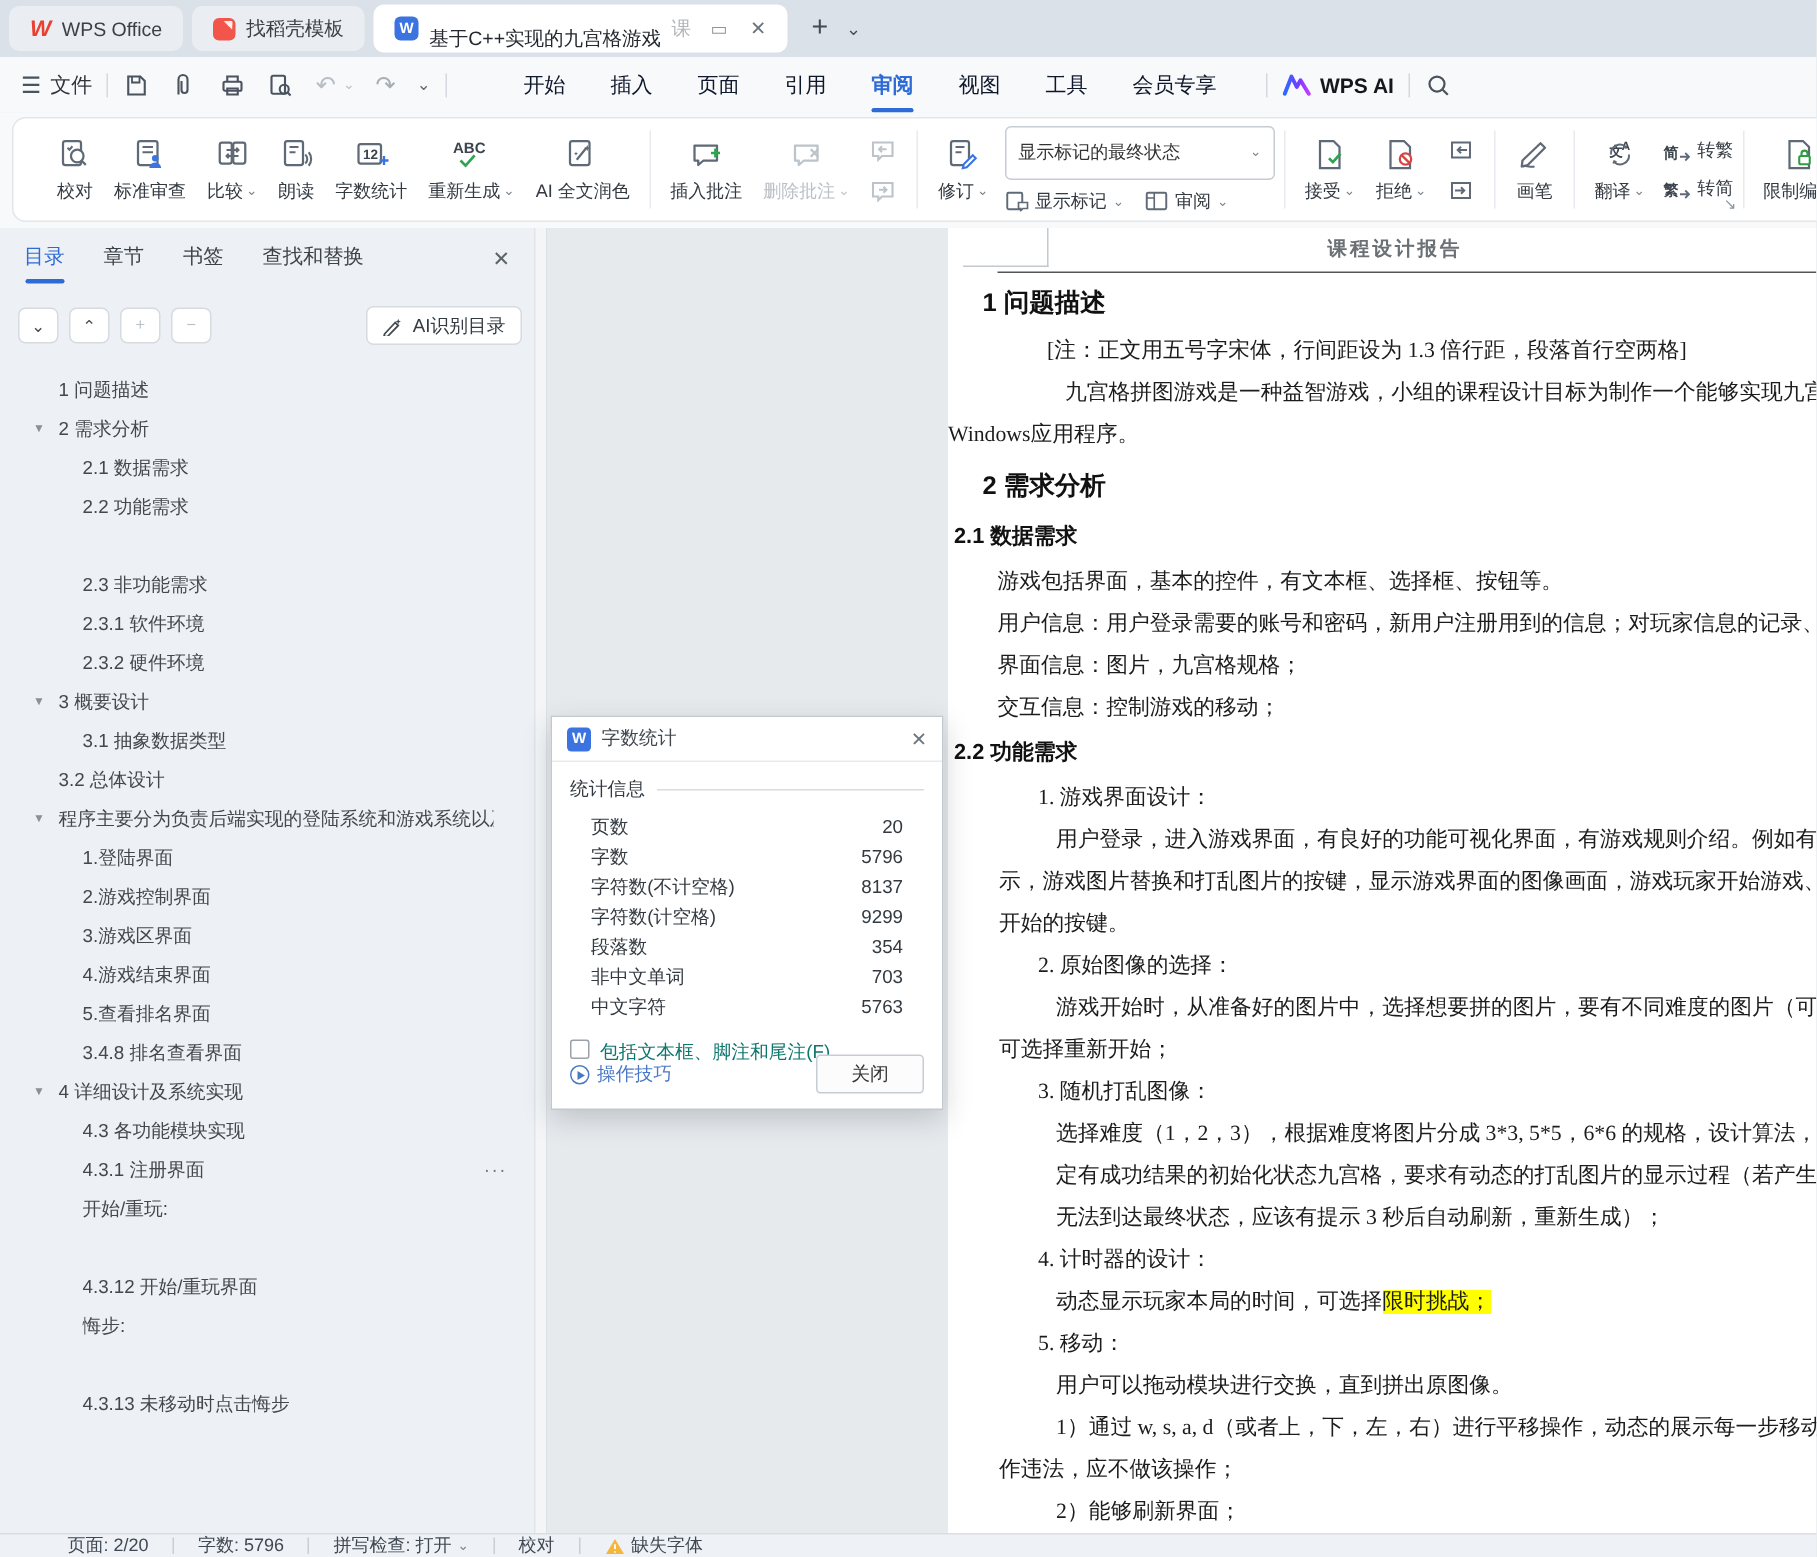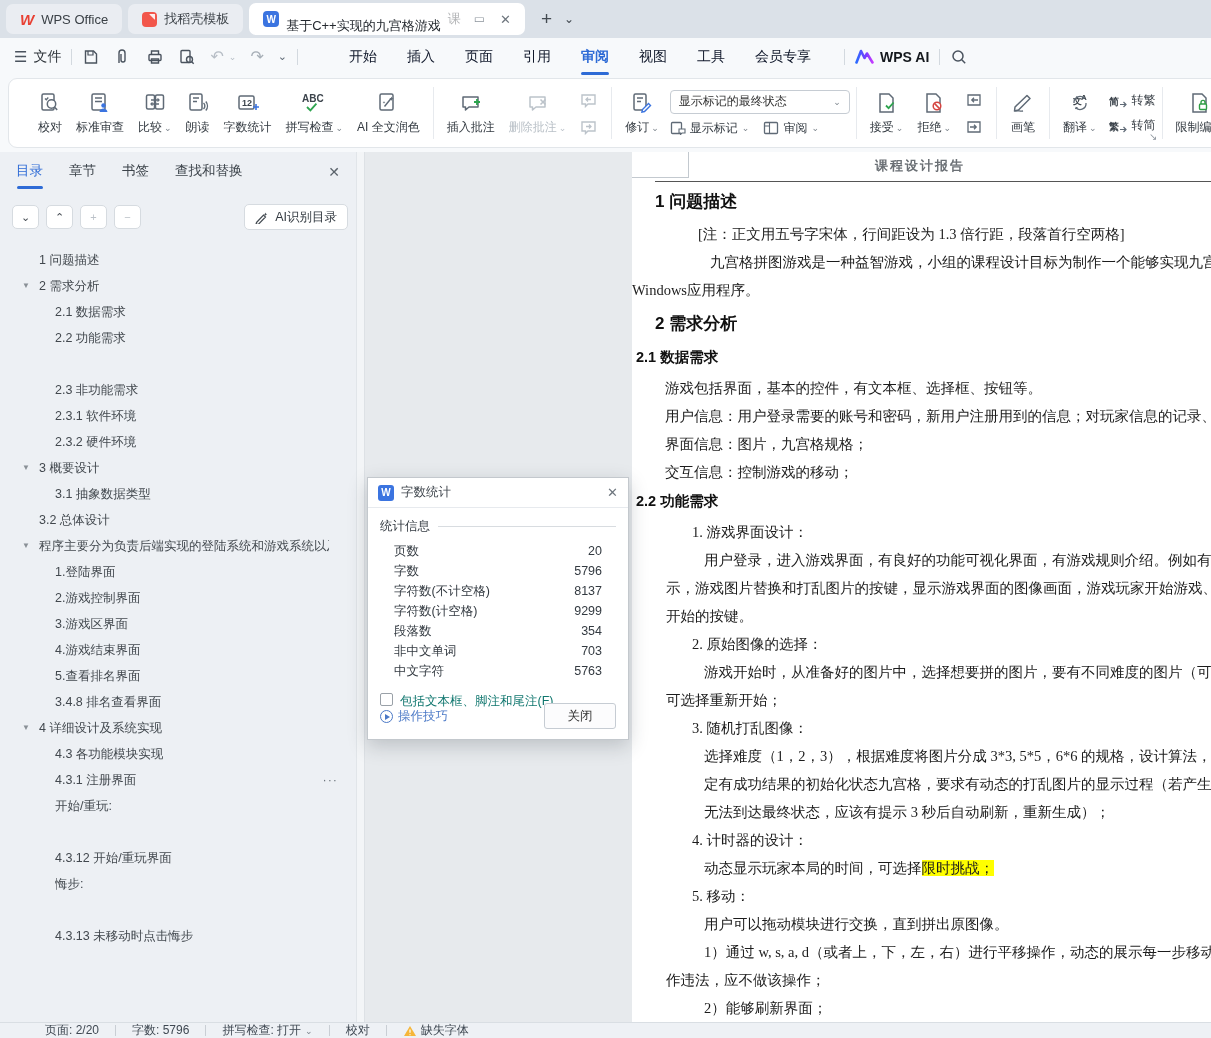--- a/index.html
+++ b/index.html
@@ -53,21 +53,21 @@
   .rsep { width:1px; height:52px; background:#e7eaee; margin:0 6px; flex:none; }
   .rbtn { display:flex; flex-direction:column; align-items:center; justify-content:center;
           padding:0 7px; height:62px; border-radius:6px; flex:none; }
   .rbtn .ric { height:26px; display:flex; align-items:center; justify-content:center; }
   .rbtn .rlabel { font-size:12px; color:#333a41; margin-top:3px; display:flex; align-items:center; gap:2px; white-space:nowrap; }
   .caret { font-size:9px; color:#7d858d; }
   .rbtn.disabled .rlabel { color:#b9c0c7; }
   .rstack { display:flex; flex-direction:column; justify-content:center; gap:5px; margin:0 3px; flex:none; }
   .sbtn { width:26px; height:22px; border-radius:4px; display:flex; align-items:center; justify-content:center; }
   .rcol { display:flex; flex-direction:column; justify-content:center; gap:6px; margin-left:4px; flex:none; }
-  .rdrop { width:180px; height:24px; border:1px solid #c6ccd3; border-radius:4px; background:#fff;
+  .rdrop { width:180px; height:36px; border:1px solid #c6ccd3; border-radius:4px; background:#fff;
            font-size:12px; color:#333; display:flex; align-items:center; padding:0 8px; justify-content:space-between; }
   .rrow { display:flex; gap:14px; }
   .rsmall { display:flex; align-items:center; gap:4px; font-size:12px; color:#333a41; }
   .twobtn { display:flex; align-items:center; gap:4px; font-size:12px; color:#333a41; }
   .expander { position:absolute; color:#8d959d; font-size:10px; }
 
   
   #main { position:absolute; left:0; top:152px; width:1211px; height:870px; }
   #sidebar { position:absolute; left:0; top:0; width:356px; height:870px; background:#edf0f4; overflow:hidden; }
   .sb-tabs { position:absolute; left:16px; top:10px; display:flex; gap:26px; font-size:13.5px; color:#3c434a; }
@@ -91,21 +91,21 @@
   .toc-arrow { position:absolute; left:22px; top:0; font-size:8px; color:#8a9096; }
   .toc-label { display:inline-block; max-width:290px; overflow:hidden; }
   .toc-more { position:absolute; right:18px; top:0; color:#6d757d; letter-spacing:1px; }
 
   #sb-scroll { position:absolute; left:356px; top:0; width:9px; height:870px; background:#f3f5f7;
                border-left:1px solid #e1e5e9; border-right:1px solid #dde1e5; }
   #gutter { position:absolute; left:365px; top:0; width:267px; height:870px; background:#e7eaed; }
 
   
   #page { position:absolute; left:632px; top:0; width:579px; height:870px; background:#fff; overflow:hidden; }
-  #page-header { position:relative; height:30px; }
+  #page-header { position:relative; height:30px;margin-left:10px; }
   #hdr-cell { position:absolute; left:0; top:0; width:57px; height:26px;
               border-right:1px solid #c3c9cf; border-bottom:1px solid #c3c9cf; }
   #hdr-text { position:absolute; left:288px; top:5px; transform:translateX(-50%);
               font-family:"Liberation Serif","DejaVu Serif",serif; font-weight:bold;
               font-size:13px; color:#6b7075; letter-spacing:2px; }
   #hdr-rule { position:absolute; left:23px; right:0; top:29px; border-top:1px solid #555; }
   #doc-lines { font-family:"Liberation Serif","DejaVu Serif",serif; font-size:14.5px; color:#1c1c1c; }
   .dl { white-space:nowrap; }
   .dl-h1 { height:38px; padding-top:8px; font-family:"Liberation Sans",sans-serif;
            font-weight:bold; font-size:17px; color:#111; }
@@ -320,21 +320,21 @@
   </div>
 
   <div class="rbtn">
     <span class="ric">
       <svg width="30" height="24" viewBox="0 0 30 24">
             <text x="3" y="11" font-size="10" font-weight="bold" fill="#3c444c" font-family="Liberation Sans,sans-serif">ABC</text>
             <path d="M8 16l3.4 3.4 6-6.8" fill="none" stroke="#2da44e" stroke-width="1.8"></path>
           </svg>
     </span>
     <span class="rlabel">
-          <span>拼写检查</span>
+          <span>重新生成</span>
           <span class="caret">⌄</span>
         </span>
   </div>
 
   <div class="rbtn">
     <span class="ric">
       <svg width="24" height="24" viewBox="0 0 24 24">
             <rect x="4" y="3" width="13" height="16" rx="1.5" fill="none" stroke="#5f6a76" stroke-width="1.5"></rect>
             <path d="M8.5 15.5 15 7.5" stroke="#5f6a76" stroke-width="1.5"></path>
             <path d="M15.5 5.5l.6 1.6 1.6.6-1.6.6-.6 1.6-.6-1.6-1.6-.6 1.6-.6zM8 10l.4 1 1 .4-1 .4-.4 1-.4-1-1-.4 1-.4z" fill="#5f6a76"></path>

